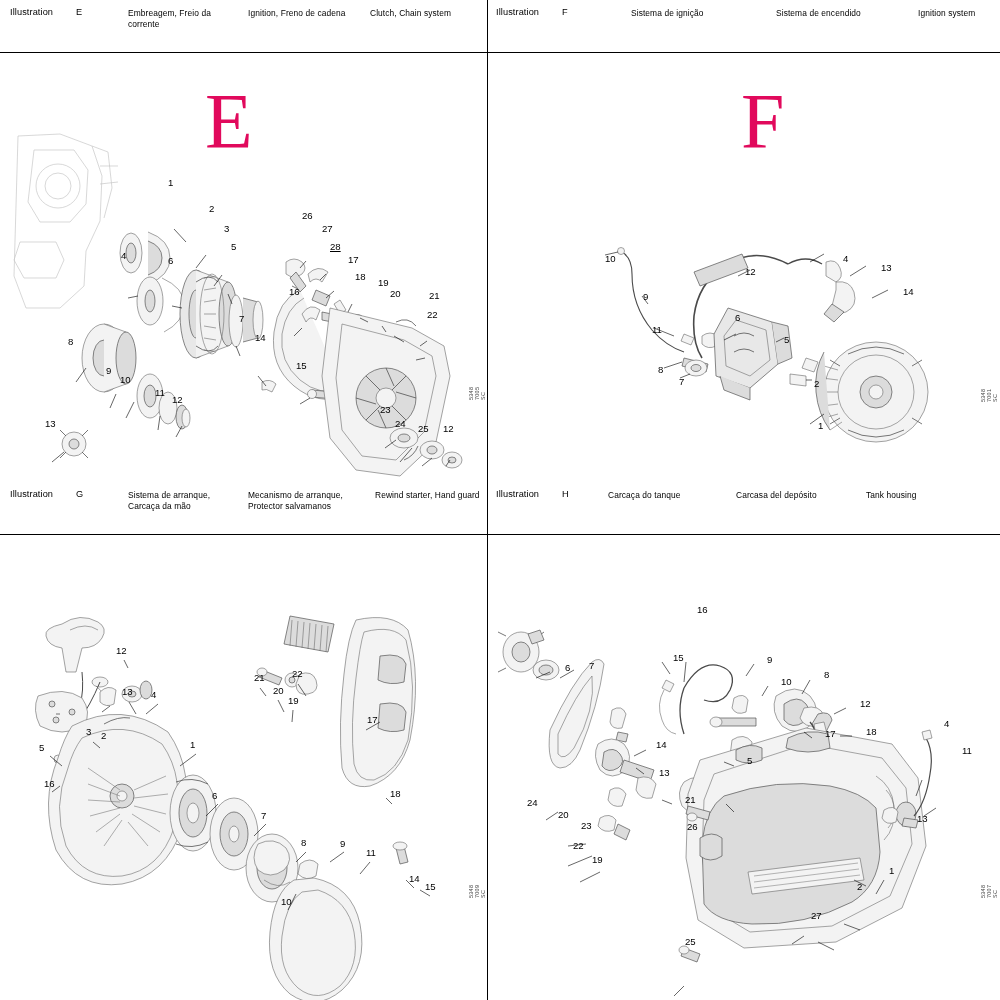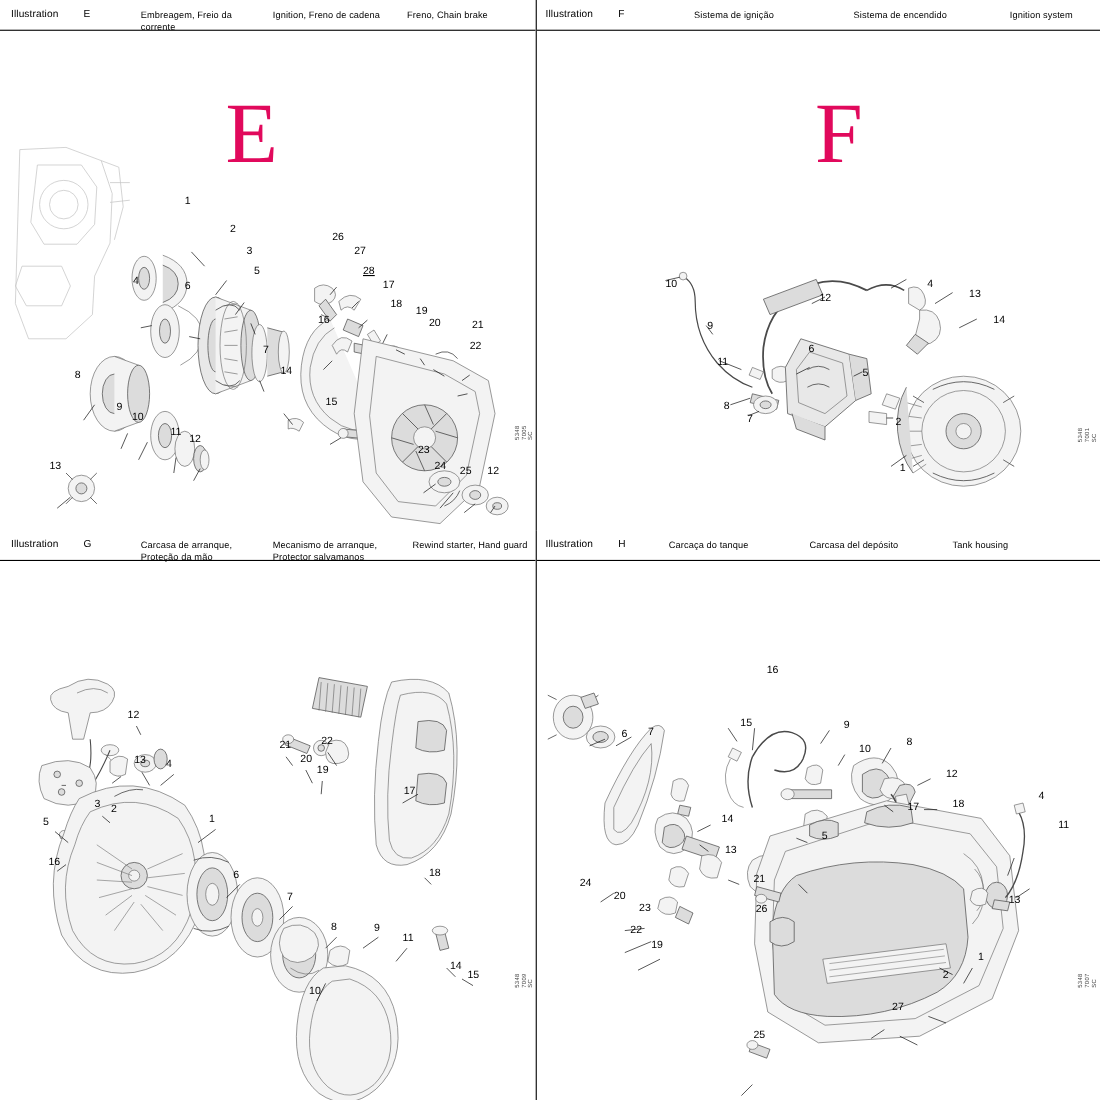--- a/index.html
+++ b/index.html
@@ -24,21 +24,21 @@
   }
   .panel {
     position: relative;
     overflow: hidden;
     box-sizing: border-box;
   }
   .panel-b { border-left: 1px solid #000; }
   .panel-c { border-top: 0; }
   .hdr {
     position: relative;
-    height: 28px;
+    height: 53px;
     box-sizing: border-box;
     border-bottom: 1px solid #000;
     padding-top: 7px;
   }
   .hdr-cell {
     position: absolute;
     font-size: 8.4px;
     line-height: 11px;
     letter-spacing: 0.1px;
     color: #000;
@@ -85,21 +85,21 @@
 <body>
 
 <div class="sheet">
 
   <div class="panel panel-a">
     <div class="hdr">
       <span class="hdr-cell hdr-title" style="left:10px; top:7px;">Illustration</span>
       <span class="hdr-cell hdr-title" style="left:76px; top:7px;">E</span>
       <span class="hdr-cell" style="left:128px; top:8px; width:105px;">Embreagem, Freio da corrente</span>
       <span class="hdr-cell" style="left:248px; top:8px; width:110px;">Ignition, Freno de cadena</span>
-      <span class="hdr-cell" style="left:370px; top:8px; width:110px;">Freno, Chain brake</span>
+      <span class="hdr-cell" style="left:370px; top:8px; width:110px;">Clutch, Chain system</span>
     </div>
 
     <div class="letter" style="left:205px; top:82px;">E</div>
 
     <svg class="art" width="487" height="436" viewBox="0 0 487 436" style="top:46px">
 
       <g class="ghost">
         <path d="M18 90 L60 88 L92 100 L102 130 L100 175 L86 205 L84 240 L60 262 L26 262 L14 230 Z"></path>
         <path d="M34 104 L74 104 L88 124 L86 158 L70 176 L40 176 L28 156 Z"></path>
         <circle cx="58" cy="140" r="22"></circle>
@@ -305,21 +305,21 @@
       </g>
     </svg>
 
     <div class="code" style="left:492px; top:402px;">5348 7001 SC</div>
   </div>
 
   <div class="panel panel-c">
     <div class="hdr">
       <span class="hdr-cell hdr-title" style="left:10px; top:7px;">Illustration</span>
       <span class="hdr-cell hdr-title" style="left:76px; top:7px;">G</span>
-      <span class="hdr-cell" style="left:128px; top:8px; width:108px;">Carcasa de arranque, Proteção da mão</span>
+      <span class="hdr-cell" style="left:128px; top:8px; width:108px;">Sistema de arranque, Carcaça da mão</span>
       <span class="hdr-cell" style="left:248px; top:8px; width:112px;">Mecanismo de arranque, Protector salvamanos</span>
       <span class="hdr-cell" style="left:375px; top:8px; width:118px;">Rewind starter, Hand guard</span>
     </div>
 
     <svg class="art" width="487" height="472" viewBox="0 0 487 472" style="top:46px">
 
       <g class="pt">
         <path d="M62 96 q18 -12 36 -2 q10 6 4 16 q-6 10 -20 10 l-6 24 l-10 0 l-4 -24 q-14 -2 -16 -12 q-2 -8 16 -12 z" class="ptf2"></path>
         <path d="M70 102 q16 -8 28 0" class="pt2"></path>
         <path d="M82 144 q2 20 -2 32" stroke="#4a4a4a" stroke-width="1" fill="none"></path>

